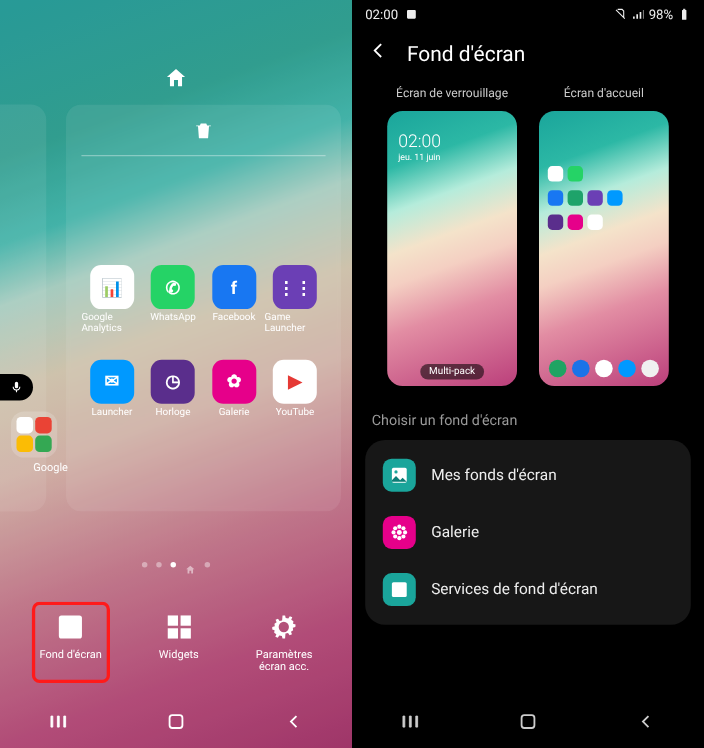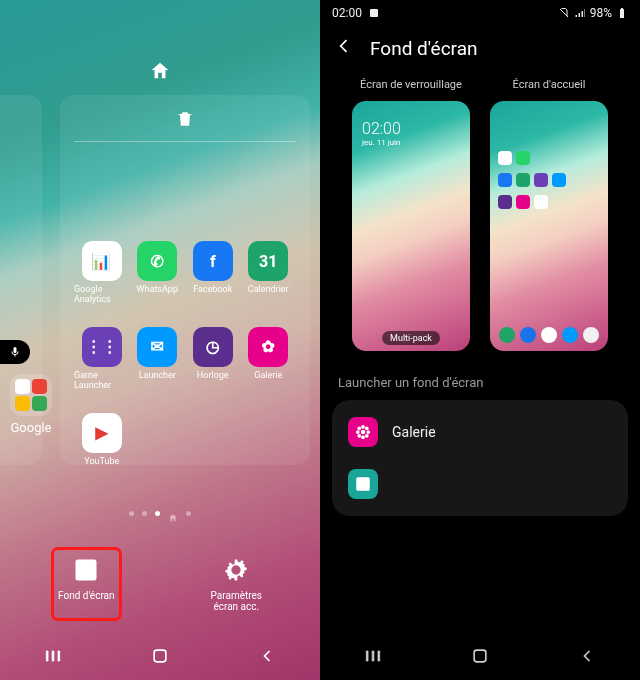--- a/index.html
+++ b/index.html
@@ -35,21 +35,21 @@
   .app .ic { width:40px;height:40px;border-radius:10px; display:flex;align-items:center;justify-content:center; }
   .app .lbl { color:#fff; font-size:9px; text-align:left; line-height:1.1; }
 
   .sidecard-left { position:absolute; top:95px; left:-48px; width:90px; height:370px; background:rgba(255,255,255,0.08); border-radius:14px; }
 
   .voice-pill { position:absolute; left:0; top:340px; width:30px; height:24px; background:#000; border-radius:0 14px 14px 0; display:flex;align-items:center;justify-content:center; }
   .voice-pill svg { width:12px;height:12px; fill:#fff; }
 
   .folder { position:absolute; left:10px; top:374px; width:42px;height:42px; border-radius:12px; background:rgba(255,255,255,0.18); display:grid; grid-template-columns:1fr 1fr; grid-template-rows:1fr 1fr; gap:2px; padding:5px; }
   .folder div { border-radius:4px; }
-  .folder-label { position:absolute; left:10px; top:420px; width:42px; color:#fff; font-size:13px; text-align:center; }
+  .folder-label { position:absolute; left:25px; top:420px; width:42px; color:#fff; font-size:10px; text-align:center; }
 
   .dots { position:absolute; bottom:162px; left:50%; transform:translateX(-50%); display:flex; gap:8px; align-items:center; }
   .dots span { width:5px;height:5px;border-radius:50%; background:rgba(255,255,255,0.4); }
   .dots span.active { background:#fff; }
   .dots .home-dot { width:10px;height:10px; background:none; }
   .dots .home-dot svg{width:10px;height:10px;fill:rgba(255,255,255,0.5);}
 
   .bottom-actions { position:absolute; bottom:60px; left:0; right:0; display:flex; justify-content:space-around; padding:0 10px; }
   .baction { display:flex; flex-direction:column; align-items:center; gap:6px; color:#fff; padding:8px 6px; border-radius:6px; }
   .baction svg { width:28px;height:28px; fill:#fff; }
@@ -118,24 +118,20 @@
         </div>
         <div class="app">
           <div class="ic" style="background: rgb(37, 211, 102); color: rgb(255, 255, 255); font-weight: bold; font-size: 16px;">✆</div>
           <div class="lbl">WhatsApp</div>
         </div>
         <div class="app">
           <div class="ic" style="background: rgb(24, 119, 242); color: rgb(255, 255, 255); font-weight: bold; font-size: 16px;">f</div>
           <div class="lbl">Facebook</div>
         </div>
         <div class="app">
-          <div class="ic" style="background: rgb(30, 163, 106); color: rgb(255, 255, 255); font-weight: bold; font-size: 16px;">31</div>
-          <div class="lbl">Calendrier</div>
-        </div>
-        <div class="app">
           <div class="ic" style="background: rgb(107, 63, 181); color: rgb(255, 255, 255); font-weight: bold; font-size: 16px;">⋮⋮</div>
           <div class="lbl">Game
 Launcher</div>
         </div>
         <div class="app">
           <div class="ic" style="background: rgb(0, 153, 255); color: rgb(255, 255, 255); font-weight: bold; font-size: 16px;">✉</div>
           <div class="lbl">Launcher</div>
         </div>
         <div class="app">
           <div class="ic" style="background: rgb(90, 46, 140); color: rgb(255, 255, 255); font-weight: bold; font-size: 16px;">◷</div>
@@ -181,20 +177,29 @@
         <svg viewBox="0 0 24 24">
           <rect x="3" y="3" width="18" height="18" rx="2"></rect>
           <path d="M3 15l5-5 4 4 3-3 6 6" fill="none" stroke="#6aa" stroke-width="0"></path>
           <circle cx="8" cy="8" r="2" fill="#888" opacity="0"></circle>
           <path d="M3 16l5-5 5 5 3-3 5 5v2H3z" fill="#999" opacity="0"></path>
         </svg>
         <div class="lbl">Fond d'écran</div>
       </div>
       <div class="baction">
         <svg viewBox="0 0 24 24">
+          <rect x="3" y="3" width="8" height="8"></rect>
+          <rect x="13" y="3" width="8" height="8"></rect>
+          <rect x="3" y="13" width="8" height="8"></rect>
+          <rect x="13" y="13" width="8" height="8"></rect>
+        </svg>
+        <div class="lbl">Widgets</div>
+      </div>
+      <div class="baction">
+        <svg viewBox="0 0 24 24">
           <path d="M12 8a4 4 0 100 8 4 4 0 000-8zm9 4l-2 .5.3 2-1.7 1.2.8 1.9-1.9.8-1.2-1.7-2 .3L13 21h-2l-.5-2-2-.3-1.2 1.7-1.9-.8.8-1.9L4.5 16.5l.3-2L3 14v-2l2-.5-.3-2L6.4 8.3 5.6 6.4l1.9-.8 1.2 1.7 2-.3L11 3h2l.5 2 2 .3 1.2-1.7 1.9.8-.8 1.9 1.7 1.2-.3 2 2 .5z"></path>
         </svg>
         <div class="lbl">Paramètres<br>écran acc.</div>
       </div>
     </div>
 
   <div class="navbar">
     <span><svg viewBox="0 0 24 24">
           <path d="M4 6h2v12H4zM11 6h2v12h-2zM18 6h2v12h-2z"></path>
         </svg></span>
@@ -270,22 +275,32 @@
           <div style="background:#1fa463"></div>
             <div style="background:#1a73e8"></div>
             <div style="background:#fff"></div>
             <div style="background:#0099FF"></div>
             <div style="background:#f0f0f0"></div>
         </div>
       </div>
     </div>
   </div>
 
-  <div class="section-title">Launcher un fond d'écran</div>
+  <div class="section-title">Choisir un fond d'écran</div>
   <div class="options" id="options-list">
+      <div class="opt">
+        <div class="oic" style="background: rgb(26, 165, 155);">
+          <svg viewBox="0 0 24 24" width="18" height="18" fill="#fff">
+            <rect x="3" y="3" width="18" height="18" rx="2"></rect>
+            <circle cx="8" cy="8" r="2" fill="#1aa59b"></circle>
+            <path d="M3 18l5-5 5 5 3-3 5 5H3z" fill="#0d7d76"></path>
+          </svg>
+        </div>
+        <div class="olbl">Mes fonds d'écran</div>
+      </div>
       <div class="opt">
         <div class="oic" style="background: rgb(230, 0, 138);">
           <svg viewBox="0 0 24 24" width="18" height="18" fill="#fff">
             <circle cx="12" cy="12" r="3"></circle>
             <circle cx="12" cy="5" r="2.5"></circle>
             <circle cx="12" cy="19" r="2.5"></circle>
             <circle cx="5" cy="12" r="2.5"></circle>
             <circle cx="19" cy="12" r="2.5"></circle>
             <circle cx="7" cy="7" r="2.5"></circle>
             <circle cx="17" cy="7" r="2.5"></circle>
@@ -295,20 +310,21 @@
         </div>
         <div class="olbl">Galerie</div>
       </div>
       <div class="opt">
         <div class="oic" style="background: rgb(26, 165, 155);">
           <svg viewBox="0 0 24 24" width="18" height="18" fill="#fff">
             <rect x="3" y="3" width="18" height="18" rx="2"></rect>
             <path d="M7 12l3 3 7-7" fill="none" stroke="#fff" stroke-width="2"></path>
           </svg>
         </div>
+        <div class="olbl">Services de fond d'écran</div>
       </div>
     </div>
 
 
   <div class="navbar">
     <span><svg viewBox="0 0 24 24">
           <path d="M4 6h2v12H4zM11 6h2v12h-2zM18 6h2v12h-2z"></path>
         </svg></span>
     <span><svg viewBox="0 0 24 24">
           <rect x="5" y="5" width="14" height="14" rx="3" fill="none" stroke-width="2"></rect>

